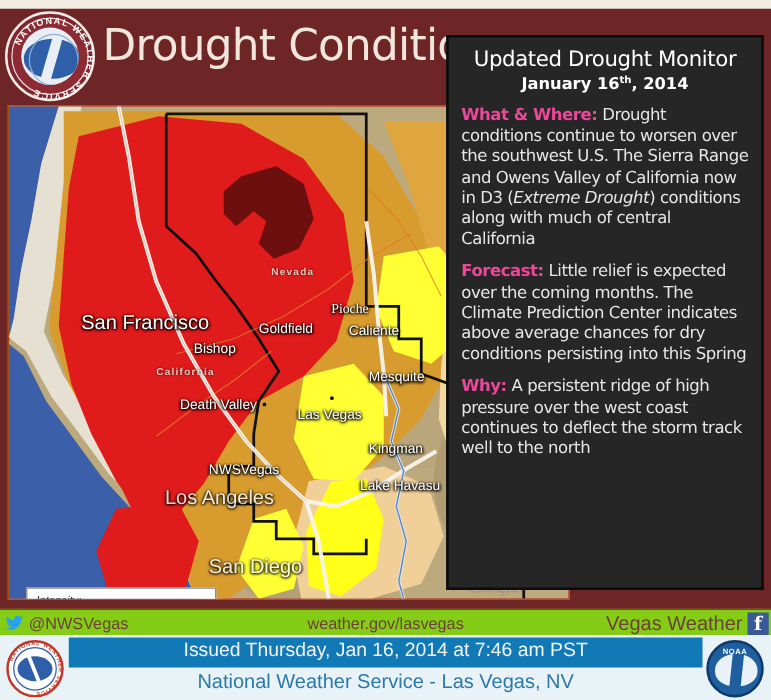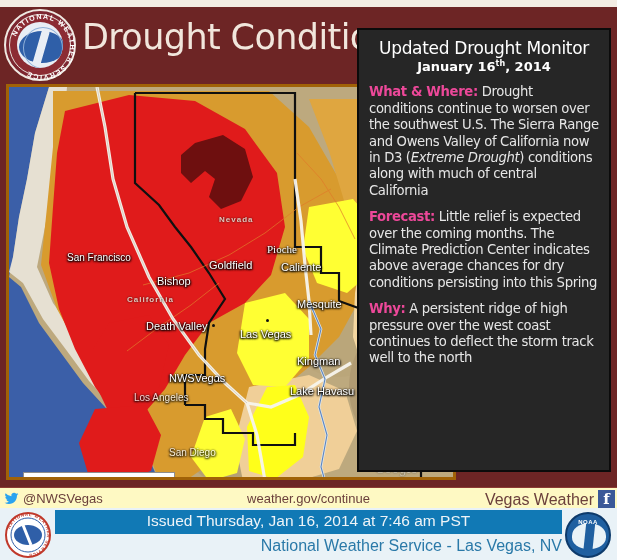--- a/index.html
+++ b/index.html
@@ -21,25 +21,25 @@
       background:#e9eef5;transform:rotate(16deg);border-radius:4px;}
   #nws-logo .arc{position:absolute;left:6px;top:5px;width:38px;height:40px;border-radius:50%;
       border:1px solid #8fb0d8;}
   #nws-logo .txt{position:absolute;left:0;top:0;width:100%;height:100%;}
   #nws-logo .txt svg{display:block;}
   #page-title{position:absolute;left:82px;top:18px;font-size:35px;line-height:39px;
       color:#f1e6dc;font-family:"DejaVu Sans",sans-serif;font-weight:400;letter-spacing:-0.6px;}
 
   
   #map-wrap{position:absolute;left:6px;top:84px;width:450px;height:396px;overflow:hidden;
-      border:3px solid #a16207;box-sizing:border-box;background:#b91c1c;}
+      border:1px solid #a16207;box-sizing:border-box;background:#b91c1c;}
   #map{position:absolute;left:0;top:0;width:448px;height:394px;}
 
   
-  .city{position:absolute;color:#fff;font-size:10px;font-family:"Liberation Sans",sans-serif;
+  .city{position:absolute;color:#fff;font-size:16px;font-family:"Liberation Sans",sans-serif;
       text-shadow:0 0 2px #000,1px 1px 2px #000,-1px 1px 2px #000;white-space:nowrap;}
   .city.big{font-size:11px;}
   .statelbl{position:absolute;color:#e8e3d8;font-size:8px;font-weight:bold;letter-spacing:1px;
       text-shadow:0 0 2px #000;white-space:nowrap;opacity:.85;}
   .dot{position:absolute;width:3px;height:3px;border-radius:50%;background:#111;}
   #google-wm{position:absolute;left:375px;top:462px;color:#cfc7b4;font-size:12px;
       font-family:"DejaVu Serif",serif;opacity:.85;text-shadow:0 0 2px #3a3a3a;z-index:7;}
 
   
   #legend{position:absolute;left:14px;top:385px;width:152px;background:#ffffff;
@@ -54,39 +54,39 @@
   #panel .ptitle{font-size:17px;font-weight:normal;text-align:center;line-height:20px;
       letter-spacing:-0.3px;color:#fff;}
   #panel .pdate{font-size:13px;font-weight:bold;text-align:center;margin-top:1px;color:#fff;}
   #panel .pdate sup{font-size:8px;}
   #panel .para{font-size:13.2px;line-height:16.4px;margin-top:10px;color:#e6e6e6;
       letter-spacing:-0.35px;}
   #panel .para b{color:#ec4899;font-weight:bold;}
   #panel .para i{font-style:italic;}
 
   
-  #social{position:absolute;left:0;top:487px;width:617px;height:21px;background:#fef9c3;
+  #social{position:absolute;left:0;top:487px;width:617px;height:21px;background:#84cc16;
       border-top:1px solid #8d3b33;box-sizing:border-box;}
   #tw-icon{position:absolute;left:4px;top:3px;width:15px;height:15px;}
   #fb-icon{position:absolute;right:2px;top:2px;width:17px;height:18px;background:#3b5998;
       color:#fff;font-family:"DejaVu Serif",serif;font-weight:bold;font-size:15px;
       text-align:center;line-height:18px;}
   #tw-handle{position:absolute;left:23px;top:3px;font-size:13px;color:#6b403c;
       font-family:"Liberation Sans",sans-serif;}
   #web-url{position:absolute;left:0;top:3px;width:617px;text-align:center;font-size:13px;
       color:#6b403c;font-family:"Liberation Sans",sans-serif;}
   #fb-handle{position:absolute;right:23px;top:3px;font-size:16px;color:#6b403c;
       font-family:"Liberation Sans",sans-serif;}
 
   
   #footer{position:absolute;left:0;top:508px;width:617px;height:52px;background:#e9f2f7;}
   #issued-bar{position:absolute;left:55px;top:2px;width:507px;height:24px;background:#1179b5;}
   #issued-text{position:absolute;left:0;top:2px;width:100%;text-align:center;font-size:15.5px;
       color:#eef4f8;font-family:"Liberation Sans",sans-serif;}
-  #office-text{position:absolute;left:55px;top:29px;width:507px;text-align:right;font-size:16px;
+  #office-text{position:absolute;left:55px;top:29px;width:507px;text-align:center;font-size:16px;
       color:#2a79a8;font-family:"Liberation Sans",sans-serif;}
   #nws-logo-sm{position:absolute;left:4px;top:4px;width:48px;height:46px;}
   #noaa-logo{position:absolute;right:6px;top:4px;width:46px;height:46px;border-radius:50%;
       background:#1f5fa0;border:2px solid #0d3a6b;box-sizing:border-box;overflow:hidden;}
   #noaa-logo .sea{position:absolute;left:5px;top:9px;width:34px;height:26px;background:#e9f2f7;
       border-radius:50% 50% 45% 45%;}
   #noaa-logo .sea:after{content:"";position:absolute;left:13px;top:-4px;width:9px;height:32px;
       background:#1f5fa0;transform:rotate(6deg);}
   #noaa-logo .noaatxt{position:absolute;left:0;top:5px;width:100%;text-align:center;color:#fff;
       font-size:6px;font-weight:bold;letter-spacing:.5px;}
@@ -244,21 +244,21 @@
     </div>
   </div>
 
   <div id="social">
     <span id="tw-icon">
       <svg width="15" height="15" viewBox="0 0 24 24">
           <path fill="#2aa3ef" d="M23 4.9a9 9 0 0 1-2.6.7 4.5 4.5 0 0 0 2-2.5 9 9 0 0 1-2.9 1.1 4.5 4.5 0 0 0-7.7 4.1A12.8 12.8 0 0 1 2.6 3.6a4.5 4.5 0 0 0 1.4 6 4.4 4.4 0 0 1-2-.6v.1a4.5 4.5 0 0 0 3.6 4.4 4.5 4.5 0 0 1-2 .1 4.5 4.5 0 0 0 4.2 3.1A9 9 0 0 1 1 18.6a12.7 12.7 0 0 0 6.9 2c8.3 0 12.8-6.9 12.8-12.8v-.6A9.1 9.1 0 0 0 23 4.9z"></path>
         </svg>
     </span>
     <span id="tw-handle">@NWSVegas</span>
-    <span id="web-url">weather.gov/continue</span>
+    <span id="web-url">weather.gov/lasvegas</span>
     <span id="fb-handle">Vegas Weather</span>
     <span id="fb-icon">f</span>
   </div>
 
   <div id="footer">
     <div id="nws-logo-sm">
       <svg width="48" height="46" viewBox="0 0 48 46">
         <circle cx="24" cy="23" r="22" fill="#ffffff" stroke="#c0392b" stroke-width="2"></circle>
         <circle cx="24" cy="23" r="17" fill="#ffffff" stroke="#2f5fa8" stroke-width="1"></circle>
         <ellipse cx="24" cy="23" rx="14" ry="10" fill="#2f5fa8"></ellipse>

